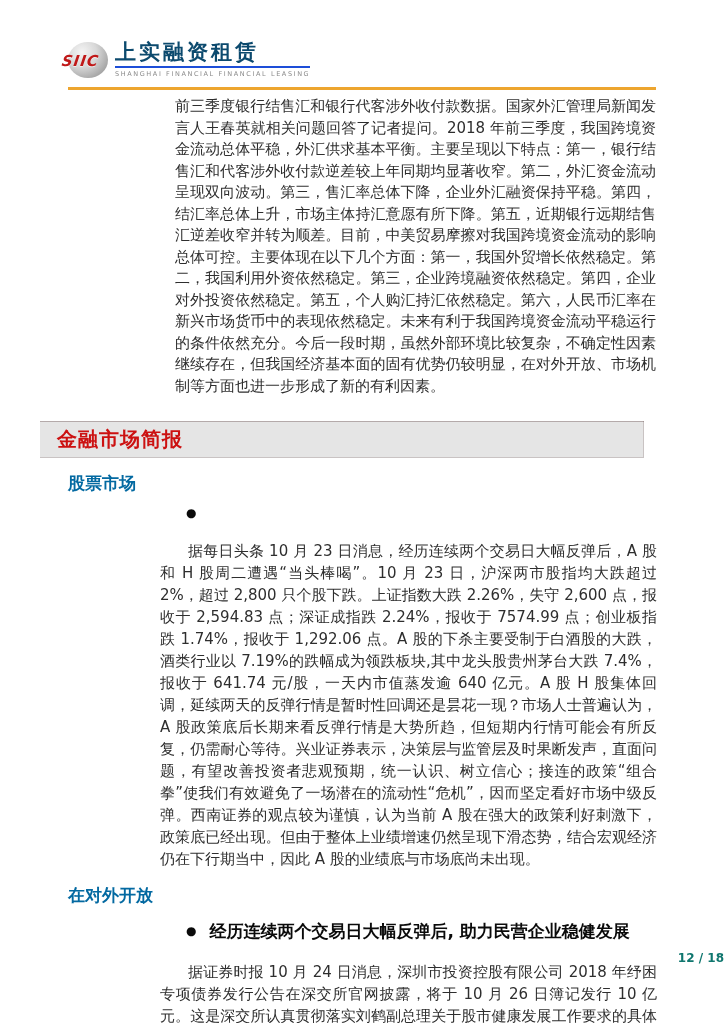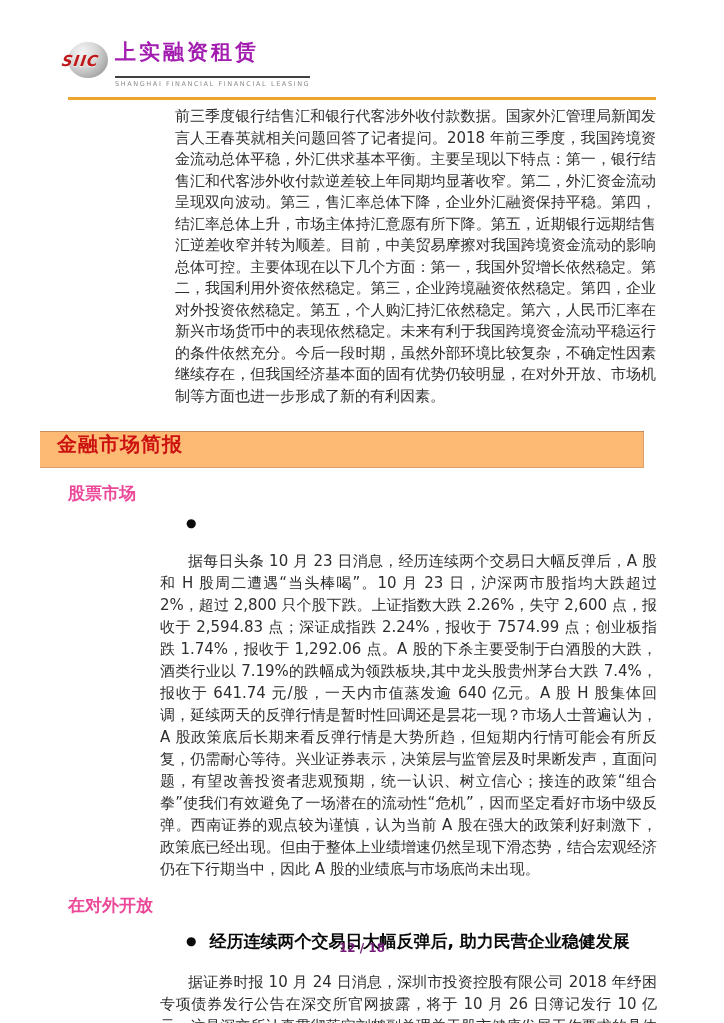--- a/index.html
+++ b/index.html
@@ -22,69 +22,69 @@
   }
   .globe .siic {
     position: absolute; left: -6px; top: 10px;
     font-style: italic; font-weight: bold; font-size: 15px;
     color: #c01818; letter-spacing: 1px;
     text-shadow: 0 1px 0 rgba(255,255,255,.6);
     transform: skewX(-8deg);
   }
   .brand { display: flex; flex-direction: column; }
   .brand-cn {
-    font-size: 21px; font-weight: bold; color: #a21caf;
+    font-size: 21px; font-weight: bold; color: #0c4a6e;
     letter-spacing: 3px; line-height: 1.15;
-    border-bottom: 2px solid #404040; padding-bottom: 12px;
+    border-bottom: 2px solid #1d4ed8; padding-bottom: 2px;
   }
   .brand-en {
     font-size: 6.5px; color: #8a8a8a; letter-spacing: 1.6px; margin-top: 2px;
     white-space: nowrap;
   }
   .gold-rule { height: 3px; background: #EDA52F; margin-top: 9px; }
 
   
   .intro {
     margin: 6px 68px 16px 175px;
     font-size: 15px; line-height: 21.5px;
     text-align: justify; color: #2e2e2e;
   }
 
   
   .banner {
     margin: 24px 0 0 40px; width: 604px; height: 37px;
-    background: #fdba74;
+    background: #e5e5e5;
     box-shadow: inset 0 1px 0 rgba(90,60,60,.35), inset -1px -1px 0 rgba(90,60,60,.2);
-    display: flex; align-items: flex-start; padding-left: 17px;
+    display: flex; align-items: center; padding-left: 17px;
   }
   .banner-title {
     color: #CC1111; font-weight: bold; font-size: 20px; letter-spacing: 1px;
   }
 
   
   .sec-heading {
     margin: 14px 0 0 68px;
-    font-size: 17px; font-weight: bold; color: #ec4899;
+    font-size: 17px; font-weight: bold; color: #0369a1;
   }
   .bullet-line {
     margin: 13px 67px 0 186px;
     display: flex; align-items: baseline; gap: 13px;
     font-size: 17px; font-weight: bold; color: #0a0a0a;
   }
   .bullet { font-size: 12px; position: relative; top: -2px; flex: 0 0 auto; }
   .body-para {
     margin: 18px 67px 0 160px;
     font-size: 15px; line-height: 22px;
     text-align: justify; text-indent: 28px; color: #2e2e2e;
   }
 
   
   .footer {
-    position: absolute; left: 0; right: 0; bottom: 68px;
-    text-align: center; font-size: 12px; font-weight: bold; color: #701a75;
+    position: absolute; left: 0; right: 0; bottom: 58px;
+    text-align: right; font-size: 12px; font-weight: bold; color: #0f766e;
   }
 </style>
 </head>
 <body>
 
 <div class="page">
 
   <div class="header">
     <div class="logo">
       <div class="globe">

